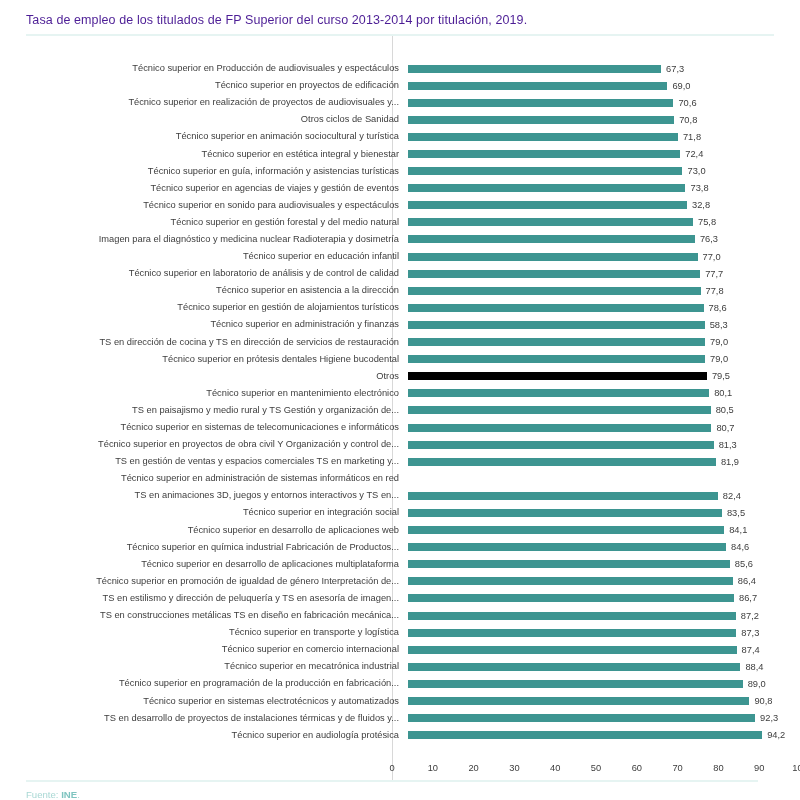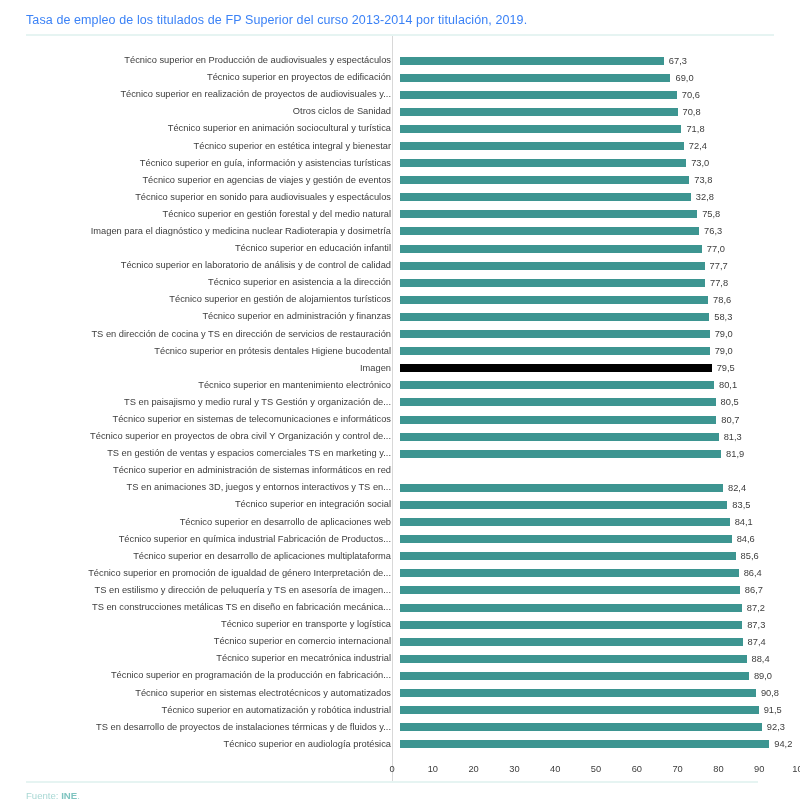--- a/index.html
+++ b/index.html
@@ -25,42 +25,42 @@
     flex-direction: column;
   }
 
   
   .header {
     padding: 12px 26px 0 26px;
     flex: 0 0 auto;
   }
   .chart-title {
     font-size: 12.5px;
-    color: #3b82f6;
+    color: #4c1d95;
     font-weight: 400;
     letter-spacing: .1px;
     white-space: nowrap;
     line-height: 16px;
   }
   .header-rule {
     margin-top: 6px;
     height: 2px;
     background: #e6f4f2;
     width: 100%;
   }
 
   
   .chart-area {
     flex: 1 1 auto;
     position: relative;
     padding: 8px 0 0 0;
   }
   .rows {
     position: relative;
-    margin: 8px;
+    margin: 16px;
     padding: 0;
     list-style: none;
   }
   .row {
     display: flex;
     align-items: center;
     height: 17.1px;
     position: relative;
   }
   .cat-label {
@@ -329,21 +329,21 @@
         <li class="row">
           <div class="cat-label">Técnico superior en prótesis dentales Higiene bucodental</div>
           <div class="plot">
             <div class="bar-track">
               <div class="bar" style="width: 79%;"></div>
               <div class="val" style="left: 79%;">79,0</div>
             </div>
           </div>
         </li>
         <li class="row is-total">
-          <div class="cat-label">Imagen</div>
+          <div class="cat-label">Otros</div>
           <div class="plot">
             <div class="bar-track">
               <div class="bar" style="width: 79.5%;"></div>
               <div class="val" style="left: 79.5%;">79,5</div>
             </div>
           </div>
         </li>
         <li class="row">
           <div class="cat-label">Técnico superior en mantenimiento electrónico</div>
           <div class="plot">
@@ -499,29 +499,20 @@
               <div class="val" style="left: 89%;">89,0</div>
             </div>
           </div>
         </li>
         <li class="row">
           <div class="cat-label">Técnico superior en sistemas electrotécnicos y automatizados</div>
           <div class="plot">
             <div class="bar-track">
               <div class="bar" style="width: 90.8%;"></div>
               <div class="val" style="left: 90.8%;">90,8</div>
-            </div>
-          </div>
-        </li>
-        <li class="row">
-          <div class="cat-label">Técnico superior en automatización y robótica industrial</div>
-          <div class="plot">
-            <div class="bar-track">
-              <div class="bar" style="width: 91.5%;"></div>
-              <div class="val" style="left: 91.5%;">91,5</div>
             </div>
           </div>
         </li>
         <li class="row">
           <div class="cat-label">TS en desarrollo de proyectos de instalaciones térmicas y de fluidos y...</div>
           <div class="plot">
             <div class="bar-track">
               <div class="bar" style="width: 92.3%;"></div>
               <div class="val" style="left: 92.3%;">92,3</div>
             </div>

